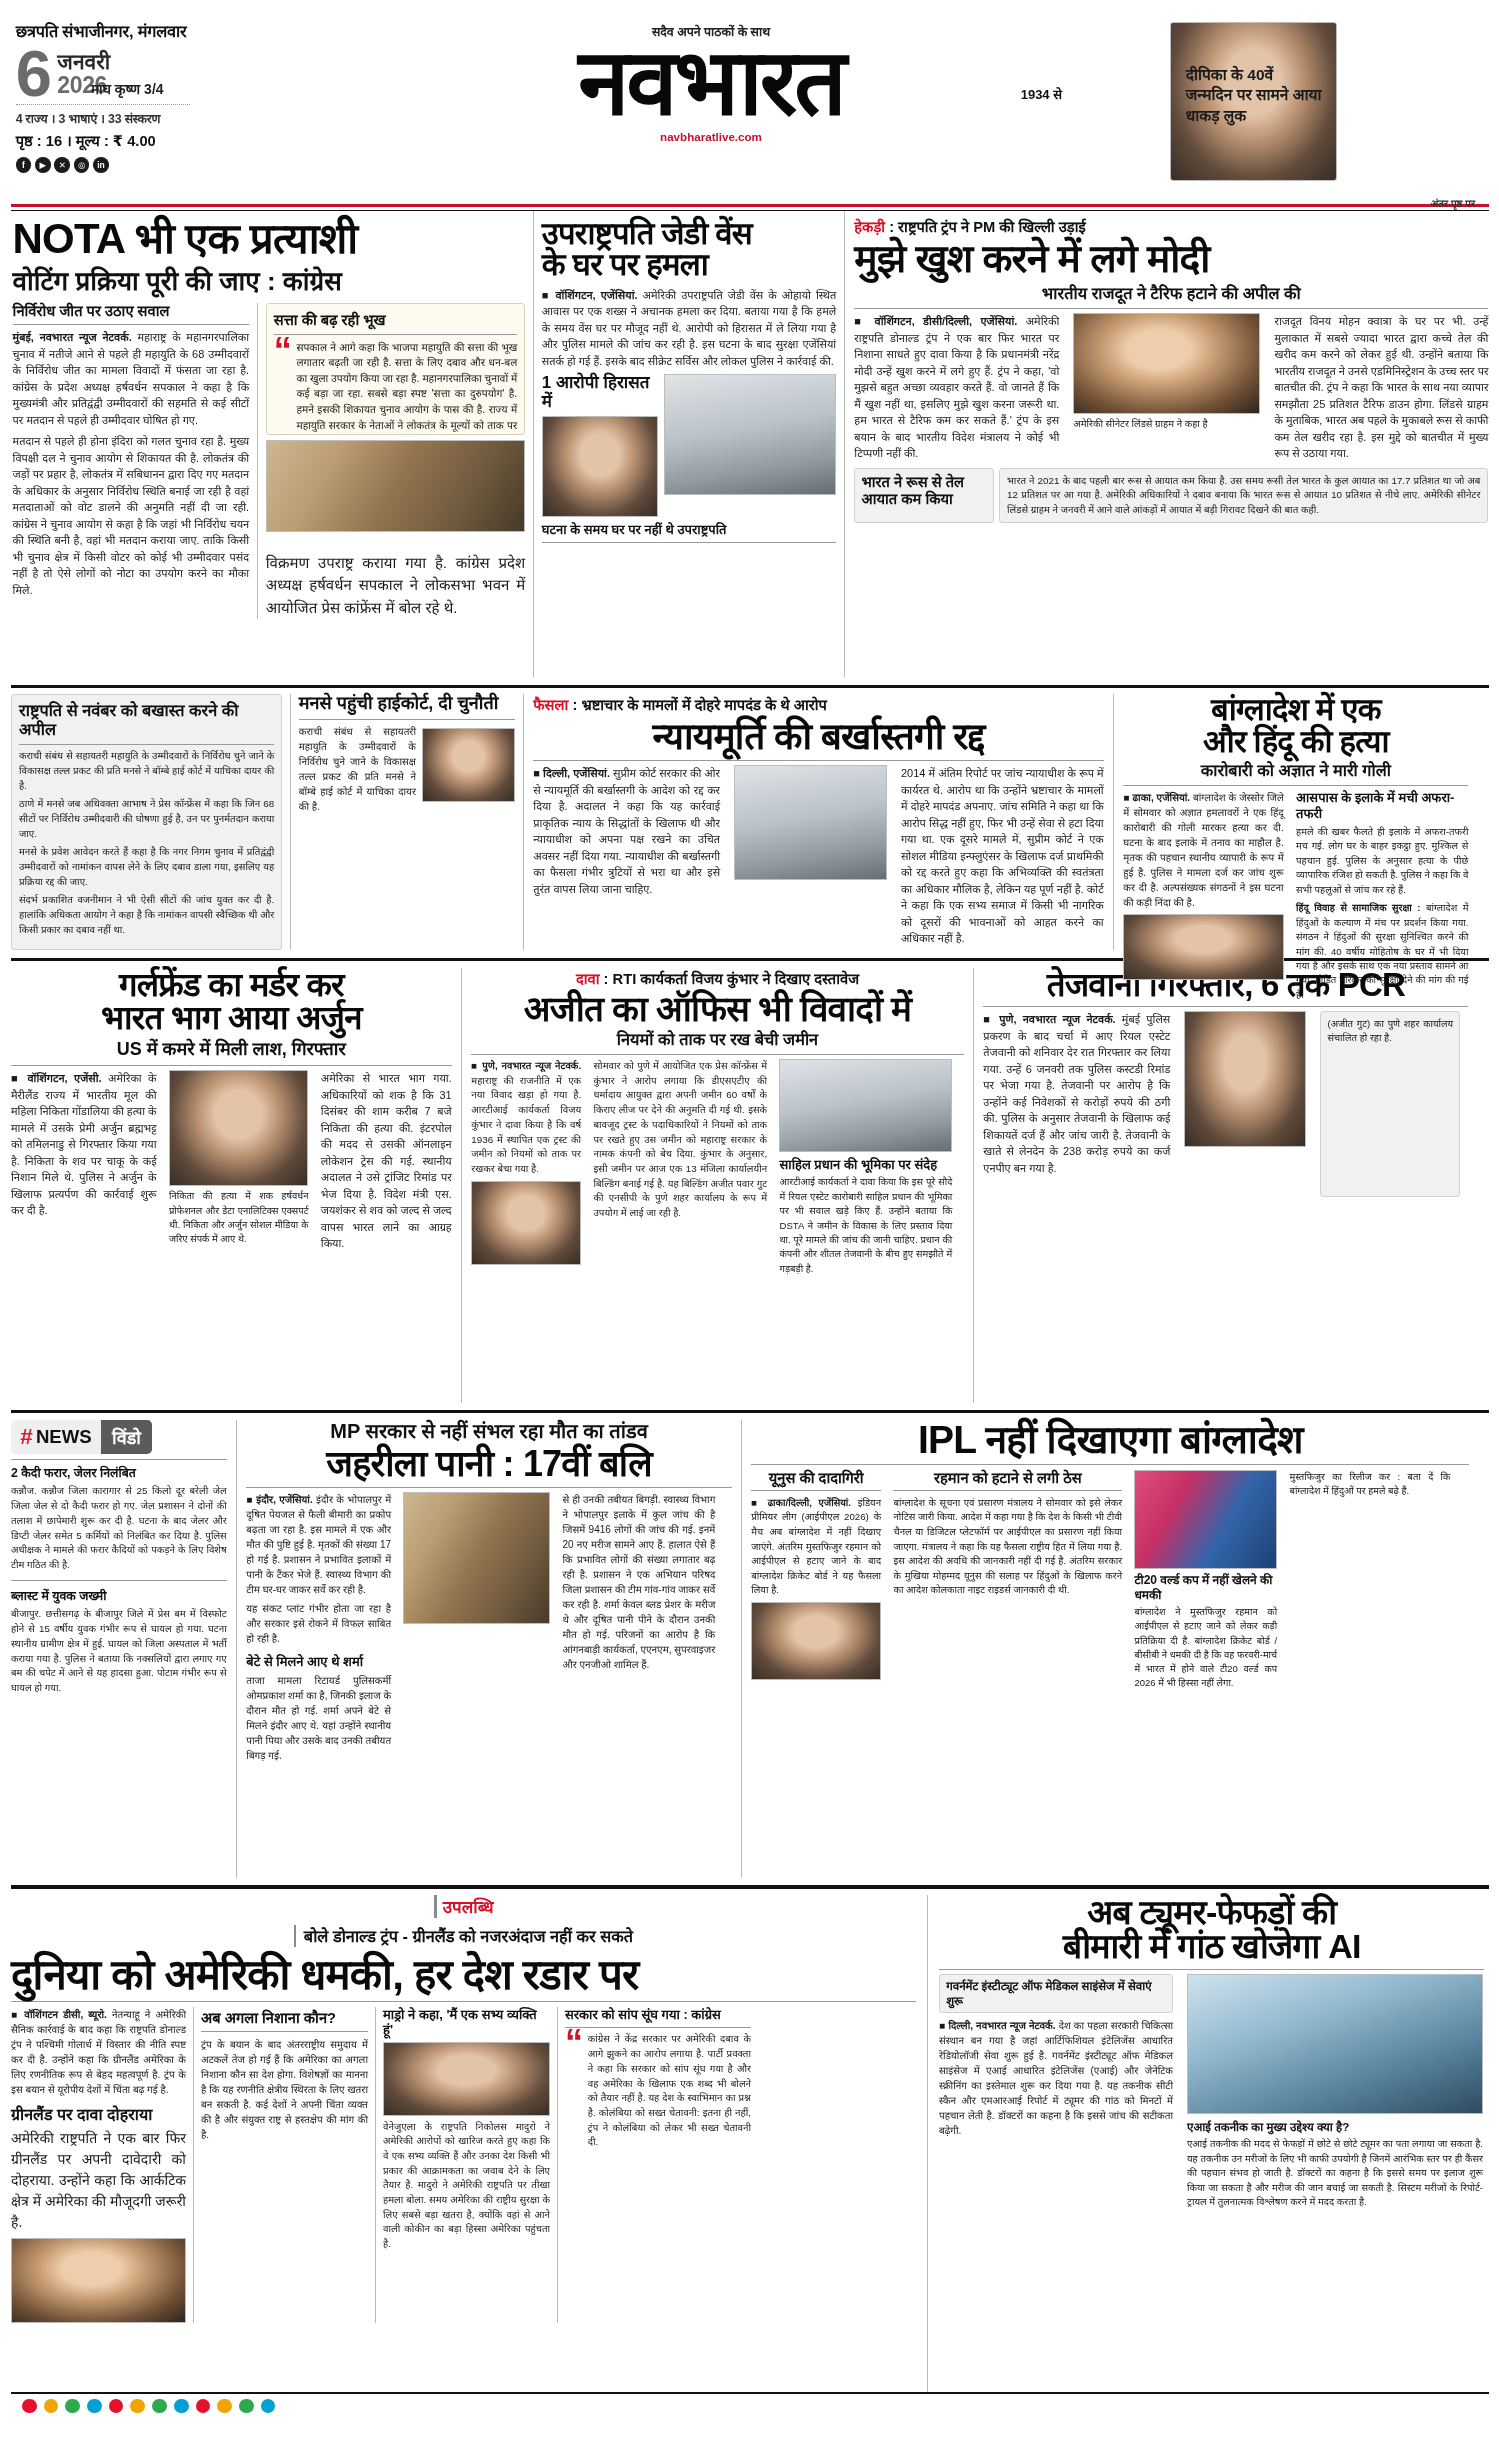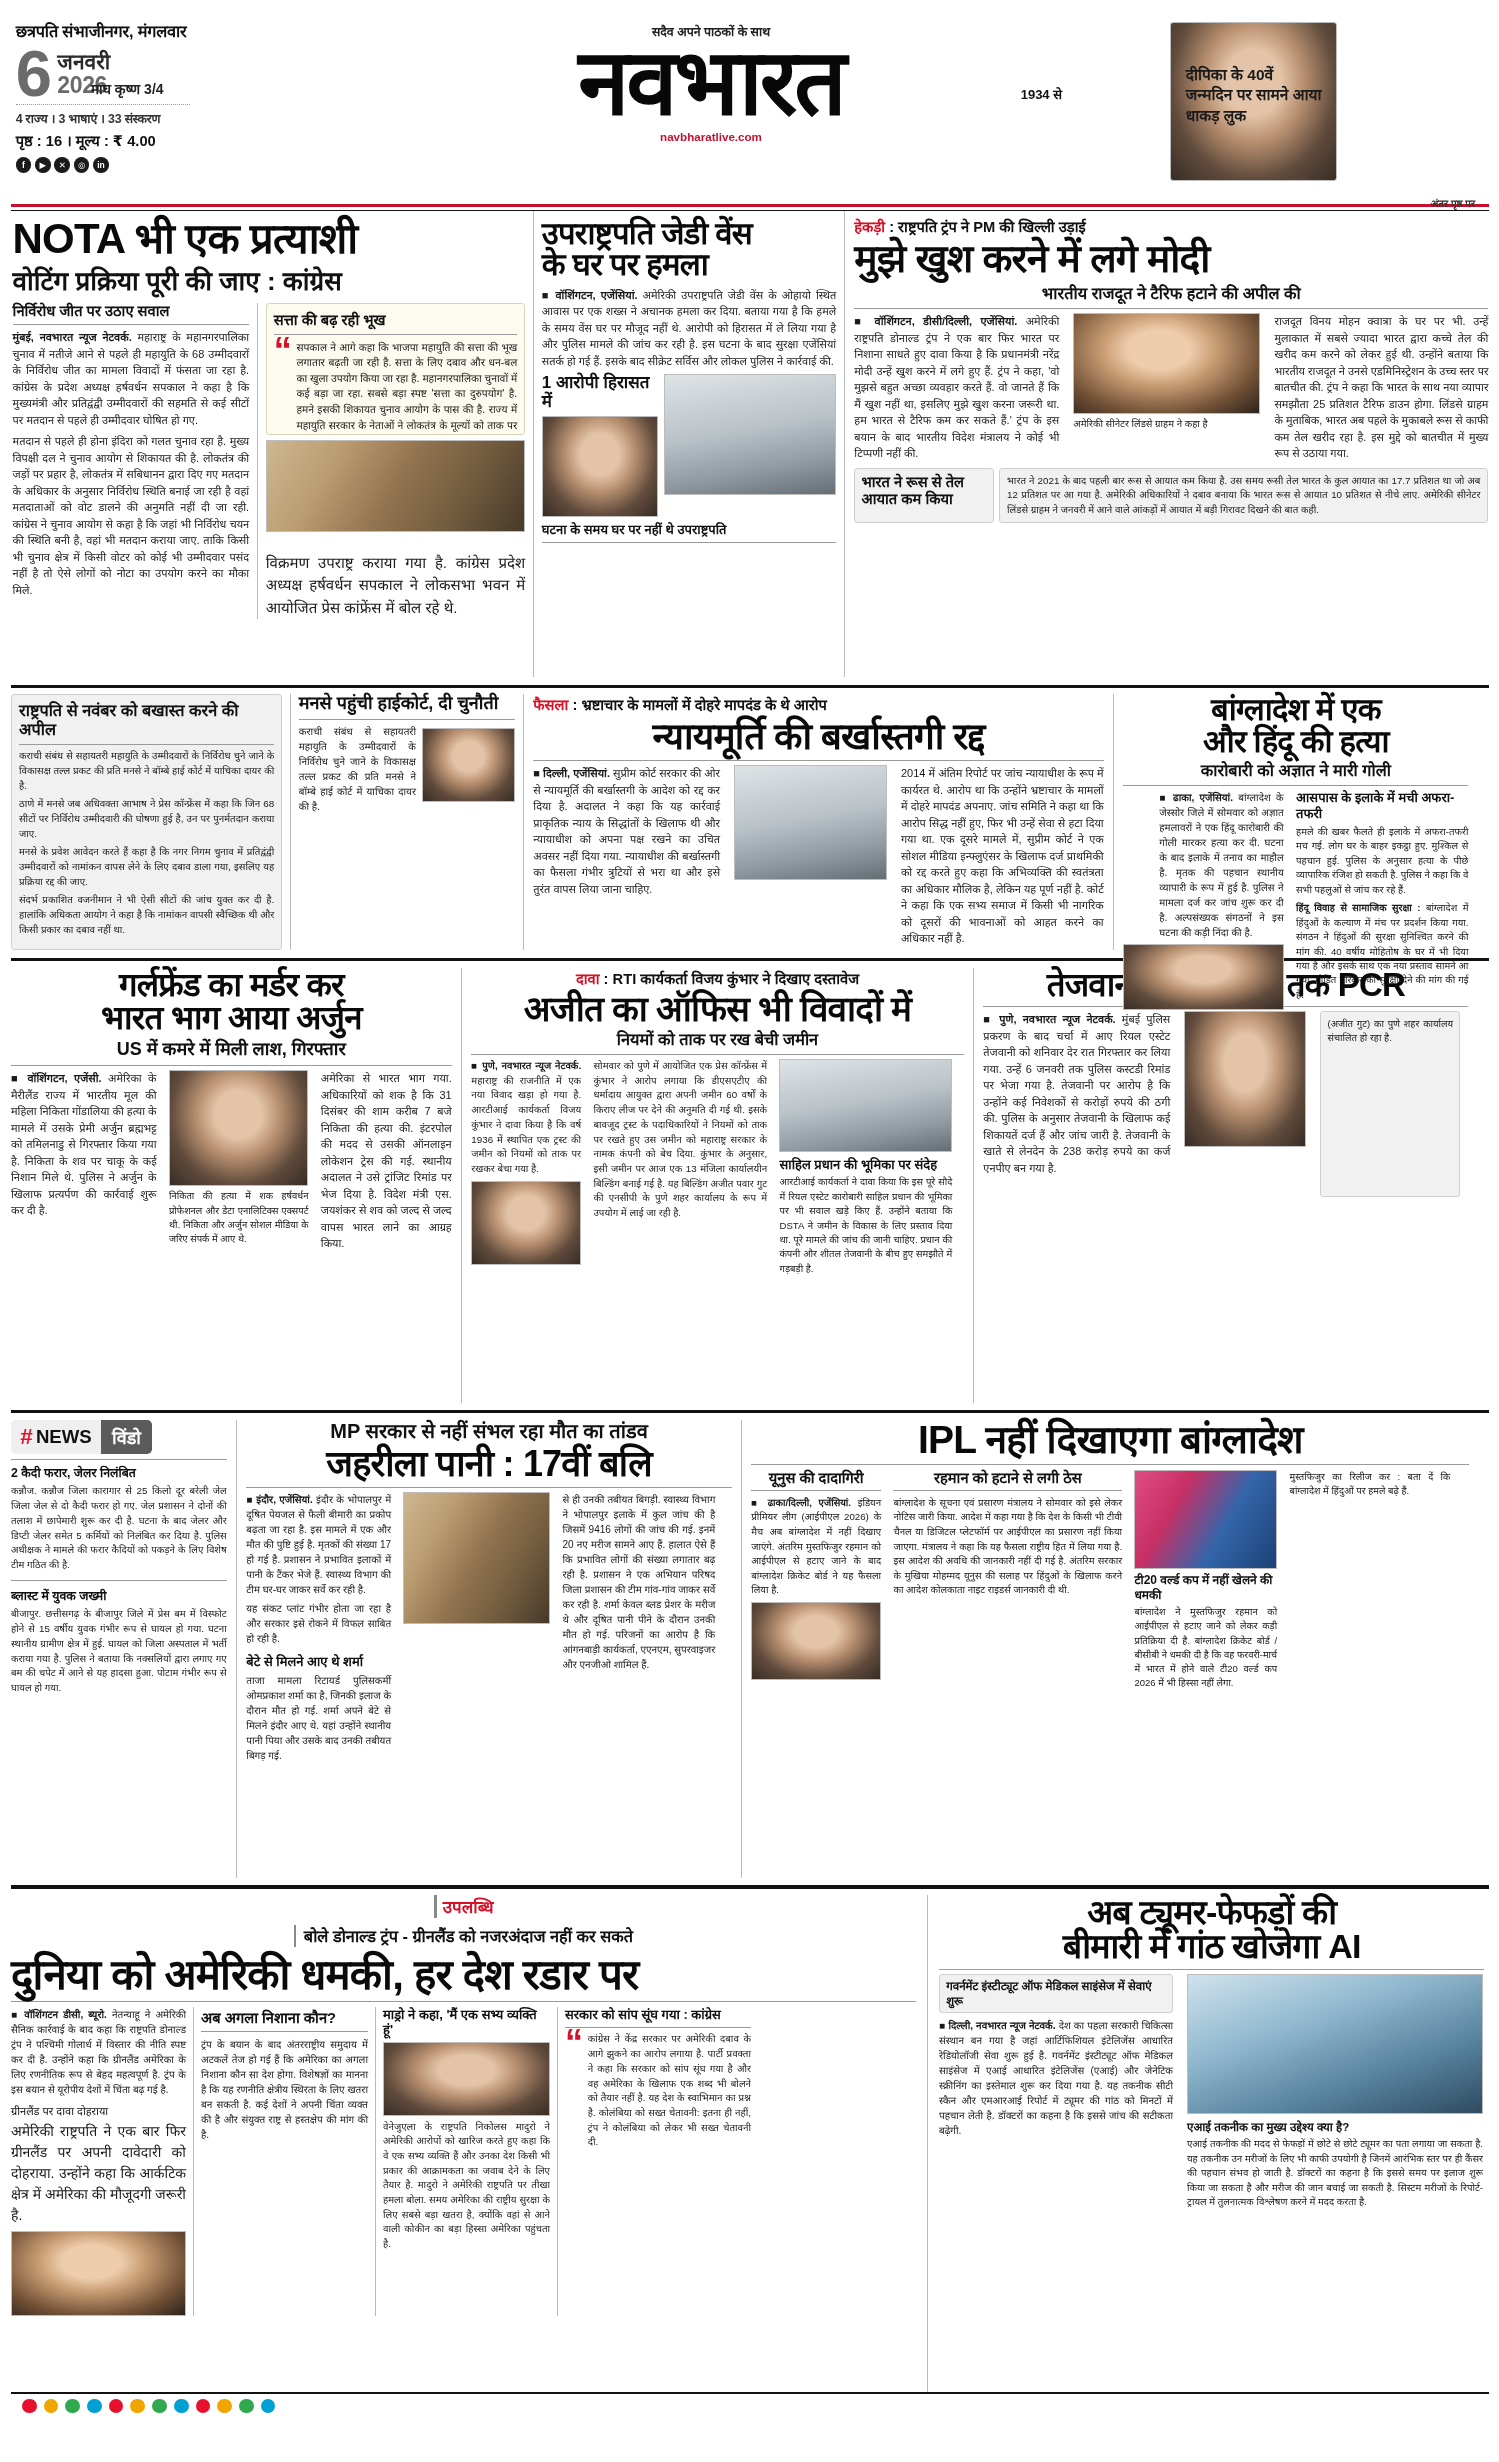--- a/index.html
+++ b/index.html
@@ -268,21 +268,21 @@
       </div>
     </div>
 
     <div class="col-sep" style="width:357px;padding:0 1.6px 0 9.3px;">
       <div class="hl-xl" style="font-size:31px;text-align:center;">बांग्लादेश में एक</div>
       <div class="hl-xl" style="font-size:31px;text-align:center;">और हिंदू की हत्या</div>
       <div class="hl-sub" style="font-size:16.3px;text-align:center;margin-top:4.7px;">कारोबारी को अज्ञात ने मारी गोली</div>
       <div class="thin-rule"></div>
       <div class="grid">
         <div style="width:167px;padding-right:6.2px;">
-          <div class="bodytext" style="font-size:10px;margin-left:36px;">
+          <div class="bodytext" style="font-size:10px;">
             <span class="lead">■ <span>ढाका, एजेंसियां.</span></span>
             <span>बांग्लादेश के जेस्सोर जिले में सोमवार को अज्ञात हमलावरों ने एक हिंदू कारोबारी की गोली मारकर हत्या कर दी. घटना के बाद इलाके में तनाव का माहौल है. मृतक की पहचान स्थानीय व्यापारी के रूप में हुई है. पुलिस ने मामला दर्ज कर जांच शुरू कर दी है. अल्पसंख्यक संगठनों ने इस घटना की कड़ी निंदा की है.</span>
           </div>
           <div class="photo ph-face" style="height:66px;margin-top:3.9px;"></div>
         </div>
         <div style="width:179px;padding-left:6.2px;">
           <div style="font-size:13px;font-weight:800;line-height:1.2;">आसपास के इलाके में मची अफरा-तफरी</div>
           <div class="bodytext" style="font-size:9.7px;margin-top:3.1px;">हमले की खबर फैलते ही इलाके में अफरा-तफरी मच गई. लोग घर के बाहर इकट्ठा हुए. मुश्किल से पहचान हुई. पुलिस के अनुसार हत्या के पीछे व्यापारिक रंजिश हो सकती है. पुलिस ने कहा कि वे सभी पहलुओं से जांच कर रहे हैं.</div>
           <div class="bodytext" style="font-size:9.6px;margin-top:3.9px;">
             <b>हिंदू विवाह से सामाजिक सुरक्षा :</b>
@@ -453,21 +453,21 @@
         <span style="border-left:2.3px solid #8a8a8a;padding-left:7.8px;font-size:16.3px;font-weight:700;">बोले डोनाल्ड ट्रंप - ग्रीनलैंड को नजरअंदाज नहीं कर सकते</span>
       </div>
       <div class="hl-xl" style="font-size:42px;margin-top:6.2px;">दुनिया को अमेरिकी धमकी, हर देश रडार पर</div>
       <div class="thin-rule"></div>
       <div class="grid">
         <div style="width:182px;padding-right:7px;">
           <div class="bodytext" style="font-size:10px;">
             <span class="lead">■ <span>वॉशिंगटन डीसी, ब्यूरो.</span></span>
             <span>नेतन्याहू ने अमेरिकी सैनिक कार्रवाई के बाद कहा कि राष्ट्रपति डोनाल्ड ट्रंप ने पश्चिमी गोलार्ध में विस्तार की नीति स्पष्ट कर दी है. उन्होंने कहा कि ग्रीनलैंड अमेरिका के लिए रणनीतिक रूप से बेहद महत्वपूर्ण है. ट्रंप के इस बयान से यूरोपीय देशों में चिंता बढ़ गई है.</span>
           </div>
-          <div style="font-size:11px;font-weight:400;margin-top:6.2px;">ग्रीनलैंड पर दावा दोहराया</div>
+          <div style="font-size:16px;font-weight:700;margin-top:6.2px;">ग्रीनलैंड पर दावा दोहराया</div>
           <div class="bodytext" style="font-size:14px;margin-top:3.1px;">अमेरिकी राष्ट्रपति ने एक बार फिर ग्रीनलैंड पर अपनी दावेदारी को दोहराया. उन्होंने कहा कि आर्कटिक क्षेत्र में अमेरिका की मौजूदगी जरूरी है.</div>
           <div class="photo ph-trump" style="height:85px;margin-top:4.7px;"></div>
         </div>
         <div class="col-sep" style="width:182px;padding:0 7px;">
           <div style="font-size:14.7px;font-weight:800;">अब अगला निशाना कौन?</div>
           <div class="thin-rule"></div>
           <div class="bodytext" style="font-size:10px;">ट्रंप के बयान के बाद अंतरराष्ट्रीय समुदाय में अटकलें तेज हो गई हैं कि अमेरिका का अगला निशाना कौन सा देश होगा. विशेषज्ञों का मानना है कि यह रणनीति क्षेत्रीय स्थिरता के लिए खतरा बन सकती है. कई देशों ने अपनी चिंता व्यक्त की है और संयुक्त राष्ट्र से हस्तक्षेप की मांग की है.</div>
         </div>
         <div class="col-sep" style="width:182px;padding:0 7px;">
           <div style="font-size:13px;font-weight:800;line-height:1.2;">माड्रो ने कहा, 'मैं एक सभ्य व्यक्ति हूं'</div>

